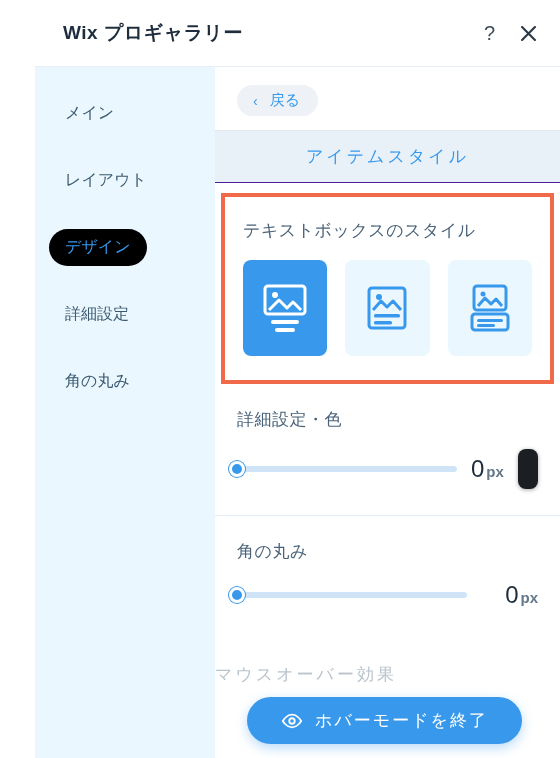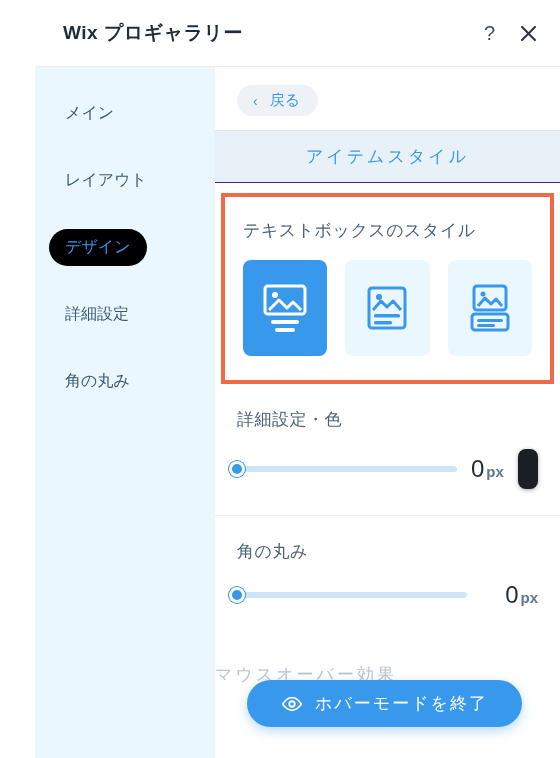--- a/index.html
+++ b/index.html
@@ -49,21 +49,21 @@
   .value { margin-left: auto; display:flex; align-items:baseline; gap:2px; }
   .value .num { font-size: 24px; font-weight: 500; color: #1d2d3c; }
   .value .unit { font-size: 15px; color: #63788a; font-weight: bold; }
   .swatch { width: 38px; height: 40px; border-radius: 8px; background: #1b1e22; box-shadow: 0 1px 4px rgba(0,0,0,.35); cursor:pointer; }
 
   .group2 { padding: 24px 22px 50px; }
   .track2 { flex: 0 0 230px; }
 
   .fade-title { font-size: 17px; color:#b9c4cd; letter-spacing: 3px; padding-top: 4px; }
 
-  .footer-btn-wrap { position: absolute; left: 0; right: 0; bottom: 31px; display:flex; justify-content:center; padding-right: 6px; }
+  .footer-btn-wrap { position: absolute; left: 0; right: 0; bottom: 14px; display:flex; justify-content:center; padding-right: 6px; }
   .hover-btn { display:flex; align-items:center; gap: 12px; background:#3899ec; color:#fff; padding: 12px 34px; border-radius: 30px; font-size: 17px; letter-spacing: 2px; cursor:pointer; box-shadow: 0 4px 12px rgba(56,153,236,.35); }
   .hover-btn svg { width: 22px; height: 22px; }
 
 </style>
 </head>
 <body>
 
 <div class="root">
   <div class="header">
     <div class="header-title">Wix プロギャラリー</div>

